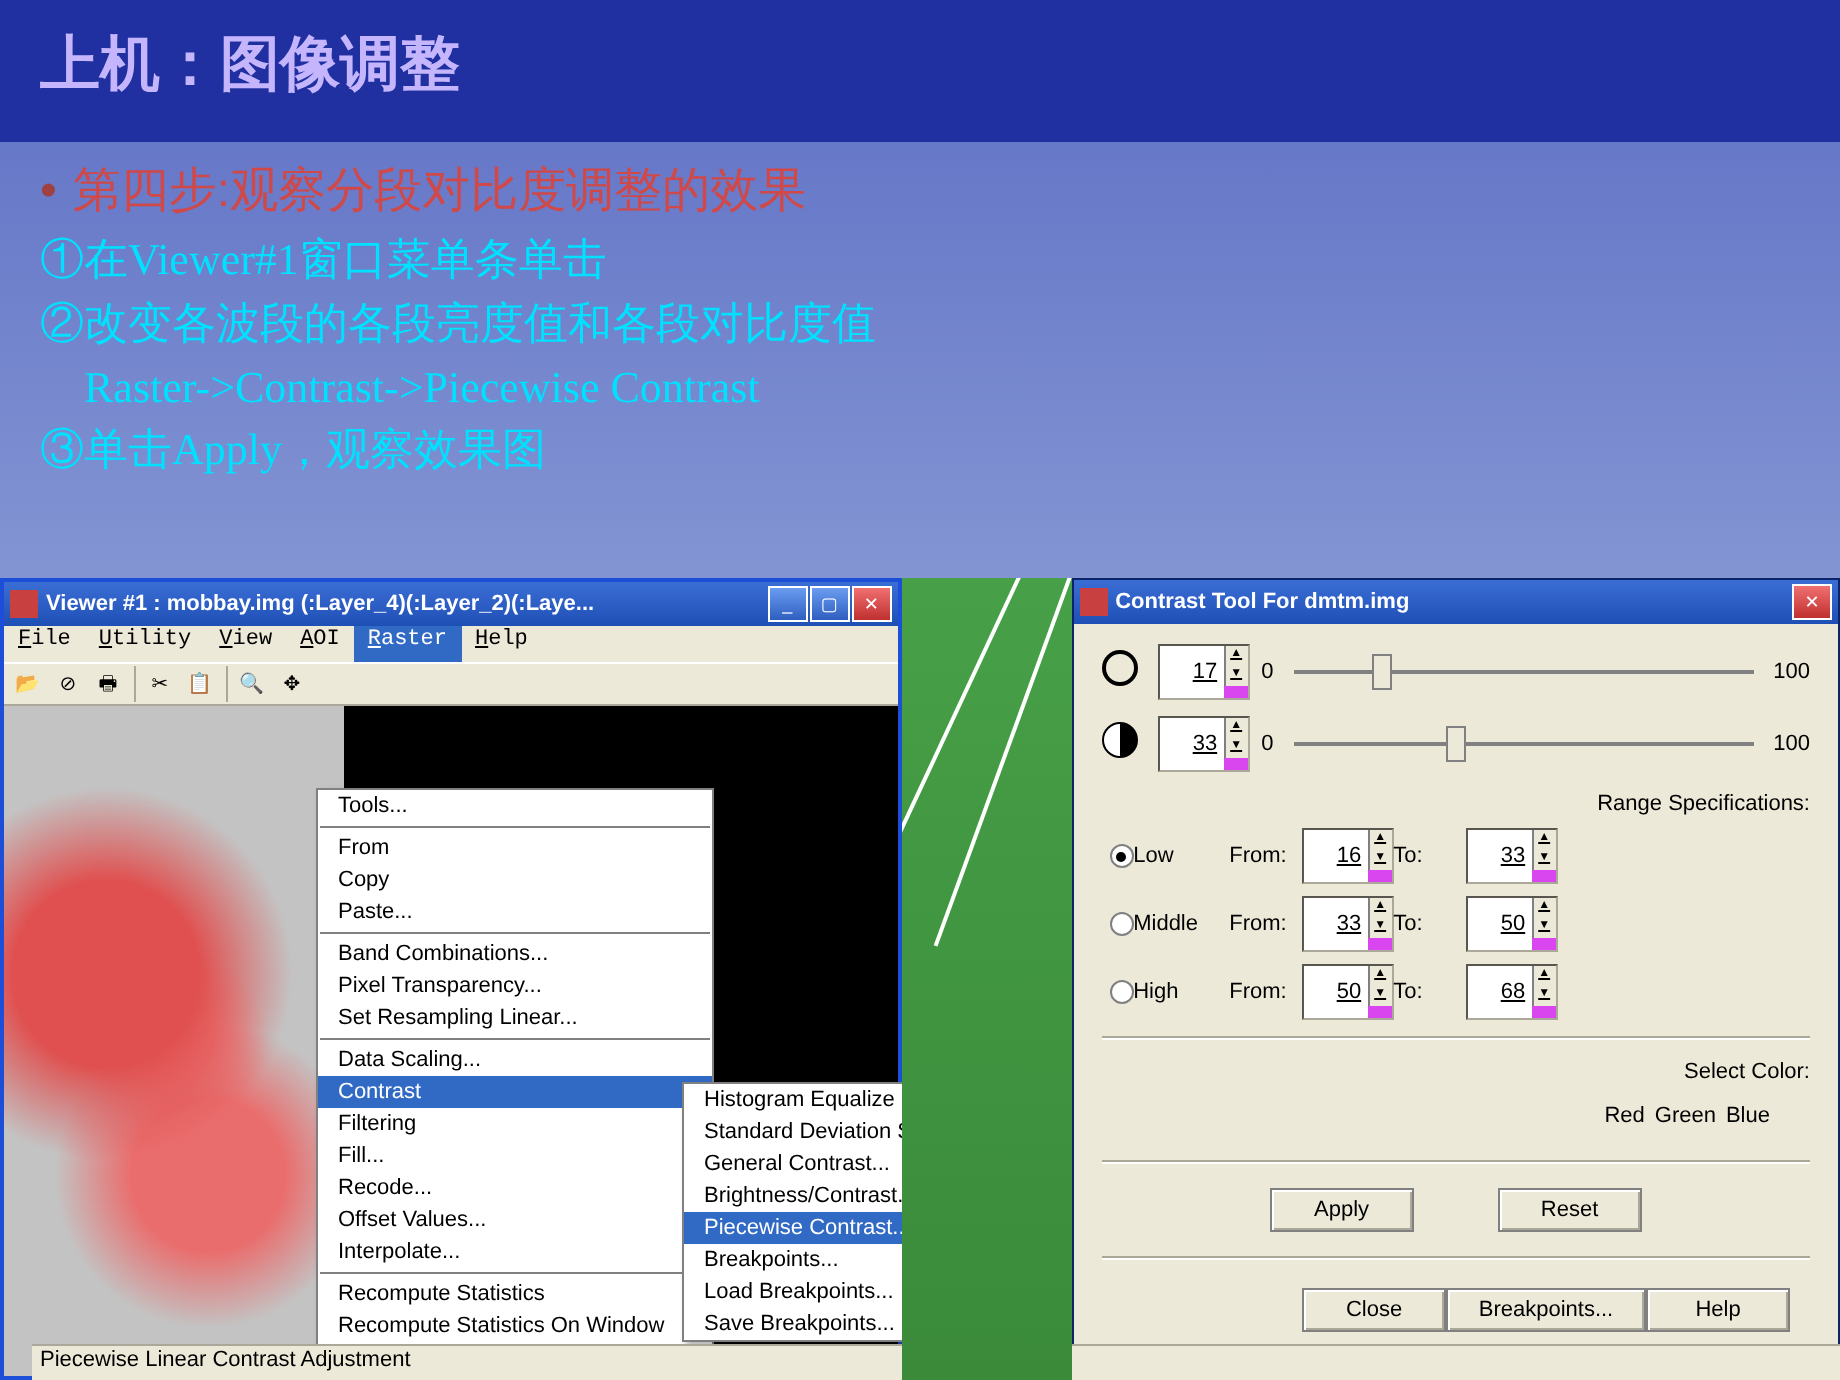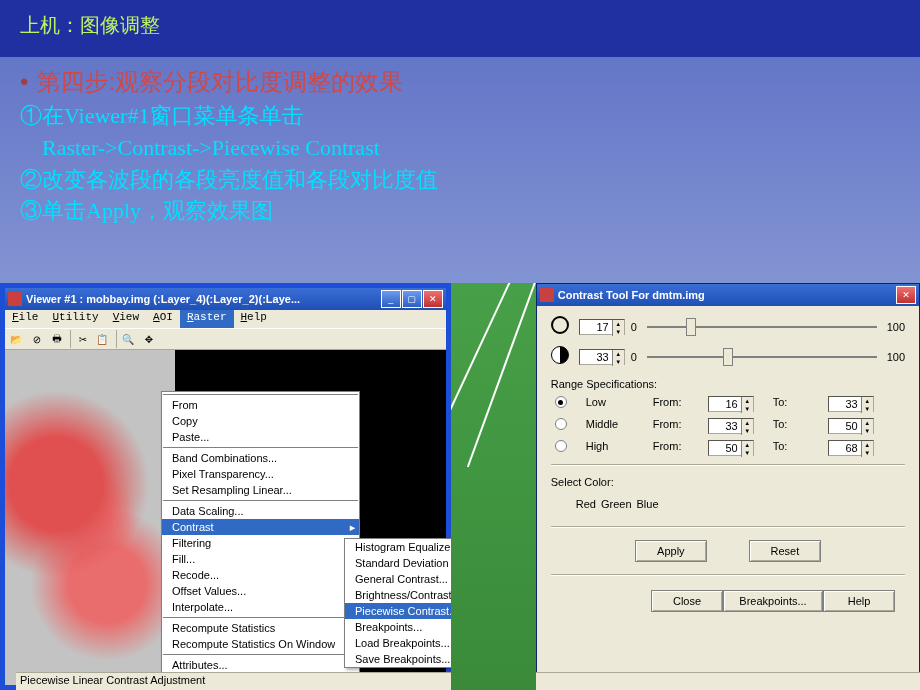--- a/index.html
+++ b/index.html
@@ -1,26 +1,26 @@
 <!DOCTYPE html>
 <html><head>
 <meta charset="utf-8">
 <style>
   * { box-sizing: border-box; margin: 0; padding: 0; }
   body { width: 920px; height: 690px; font-family: "Microsoft YaHei", SimSun, sans-serif; background: linear-gradient(180deg, #5c6ec4 0%, #8b9cd6 50%, #b0c0e8 100%); overflow: hidden; position: relative; }
   .header { background: #2030a0; padding: 12px 20px 18px; }
-  .header h1 { color: #bef264; font-size: 20px; font-weight: normal; }
+  .header h1 { color: #c4b5fd; font-size: 30px; font-weight: bold; }
   .content { padding: 8px 20px 0; color: #00e0ff; font-size: 22px; line-height: 1.45; }
   .bullet { color: #a04040; font-size: 24px; margin-right: 8px; }
   .step-title { color: #d04848; font-size: 24px; }
   .instructions { font-family: "SimSun", serif; font-size: 22px; color: #00e0ff; }
   .screens { position: absolute; left: 0; right: 0; bottom: 0; display: flex; }
 
   
-  .viewer-win { width: 477px; background: #737373; border: 5px solid #1d4ed8; font-family: Tahoma, sans-serif; font-size: 11px; }
+  .viewer-win { width: 477px; background: #737373; border: 2px solid #1d4ed8; font-family: Tahoma, sans-serif; font-size: 11px; }
   .titlebar { background: linear-gradient(180deg, #3b6ed5 0%, #1e4fb5 100%); color: #fff; height: 22px; display: flex; align-items: center; padding: 0 3px; }
   .titlebar .icon { width: 14px; height: 14px; background: #c84040; margin-right: 4px; }
   .titlebar .title { flex: 1; font-weight: bold; font-size: 11px; white-space: nowrap; overflow: hidden; }
   .winbtns { display: flex; gap: 1px; }
   .winbtn { width: 20px; height: 18px; background: linear-gradient(180deg, #6a9cf0, #2e5fc0); border: 1px solid #fff; color: #fff; font-size: 9px; display: flex; align-items: center; justify-content: center; }
   .winbtn.close { background: linear-gradient(180deg, #f07070, #c03030); }
   .menubar { background: #ece9d8; display: flex; height: 18px; font-size: 11px; font-family: Liberation Mono, monospace; }
   .menubar .mi { padding: 1px 7px; }
   .menubar .mi u { text-decoration: underline; }
   .menubar .mi.active { background: #316ac5; color: #fff; }
@@ -51,55 +51,55 @@
   .palm::before { left: 20px; top: -20px; transform: rotate(25deg); }
   .palm::after { left: 50px; top: -10px; transform: rotate(20deg); }
 
   
   .ctwin { width: 407px; background: #ece9d8; border: 1px solid #0a246a; font-family: Tahoma, sans-serif; font-size: 11px; }
   .ct-body { padding: 10px 14px; background: #ece9d8; }
   .ct-row { display: flex; align-items: center; margin-bottom: 8px; gap: 6px; }
   .ct-icon { width: 22px; height: 22px; }
   .sun { border-radius: 50%; border: 2px solid #000; position: relative; width: 18px; height: 18px; }
   .moon { width: 18px; height: 18px; border-radius: 50%; background: conic-gradient(#000 0 50%, #fff 50% 100%); border: 1px solid #000; }
-  .ct-spin { display: inline-flex; border: 1px inset #aca899; background: #d946ef; height: 16px; }
+  .ct-spin { display: inline-flex; border: 1px inset #aca899; background: #d946ef; height: 28px; text-decoration: underline; }
   .ct-spin input { width: 32px; border: none; text-align: right; font-size: 11px; padding: 0 3px; }
   .ct-spinbtns { width: 12px; display: flex; flex-direction: column; }
   .ct-spinbtns div { height: 10px; background: #ece9d8; border-left: 1px solid #808080; font-size: 6px; text-align: center; line-height: 8px; }
   .ct-slider { flex: 1; display: flex; align-items: center; gap: 4px; }
   .ct-slider .track { flex: 1; height: 2px; background: #808080; position: relative; margin: 0 6px; }
   .ct-slider .thumb { position: absolute; width: 10px; height: 18px; background: #ece9d8; border: 1px solid #808080; top: -8px; }
   .ct-slider .lab { font-size: 11px; }
-  .ct-section-title { text-align: left; font-size: 11px; margin: 10px 0 6px; }
-  .range-row { display: flex; align-items: flex-start; margin-bottom: 6px; gap: 19px; padding: 0 4px; }
+  .ct-section-title { text-align: right; font-size: 11px; margin: 10px 0 6px; }
+  .range-row { display: flex; align-items: center; margin-bottom: 6px; gap: 0; padding: 0 4px; }
   .range-row .radio { width: 12px; height: 12px; border-radius: 50%; border: 1px solid #808080; background: #fff; display: inline-flex; align-items: center; justify-content: center; }
   .range-row .radio.checked::after { content: ""; width: 5px; height: 5px; border-radius: 50%; background: #000; }
   .range-row label { width: 48px; }
   .range-row .fromto { width: 36px; }
   .hr { border-top: 1px solid #aca899; border-bottom: 1px solid #fff; margin: 8px 0; }
-  .color-row { display: flex; justify-content: flex-start; align-items: center; padding: 4px 20px 8px; }
+  .color-row { display: flex; justify-content: flex-end; align-items: center; padding: 4px 20px 8px; }
   .radio-wrap { display: flex; align-items: center; gap: 5px; }
   .btn-row { display: flex; justify-content: center; gap: 42px; padding: 4px 0; }
   .btn-row2 { display: flex; justify-content: flex-end; padding: 6px 10px 2px; }
   .wbtn { min-width: 72px; height: 22px; background: #ece9d8; border: 1px solid #808080; box-shadow: inset 1px 1px 0 #fff, inset -1px -1px 0 #aca899; font-size: 11px; text-align: center; line-height: 20px; cursor: pointer; }
   .wbtn.wide { min-width: 100px; }
 </style>
 </head>
 <body>
 
 <div class="header">
   <h1>上机：图像调整</h1>
 </div>
 
 <div class="content">
   <div><span class="bullet">•</span><span class="step-title">第四步:观察分段对比度调整的效果</span></div>
   <div class="instructions">
     <div>①在Viewer#1窗口菜单条单击</div>
+    <div>②改变各波段的各段亮度值和各段对比度值</div>
     <div>　Raster-&gt;Contrast-&gt;Piecewise Contrast</div>
-    <div>②改变各波段的各段亮度值和各段对比度值</div>
     <div>③单击Apply，观察效果图</div>
   </div>
 </div>
 
 <div class="screens">
 
   <div class="viewer-win">
     <div class="titlebar">
       <div class="icon"></div>
       <div class="title">Viewer #1 : mobbay.img (:Layer_4)(:Layer_2)(:Laye...</div>
@@ -124,20 +124,21 @@
       <div class="sep"></div>
       <div class="tb">✂</div>
       <div class="tb">📋</div>
       <div class="sep"></div>
       <div class="tb">🔍</div>
       <div class="tb">✥</div>
     </div>
     <div class="viewer-body">
       <div class="sat-img"></div>
       <div class="dmenu menu1" id="raster-menu">
+          <div class="ditem">Tools...</div>
           <div class="dsep"></div>
           <div class="ditem">From</div>
           <div class="ditem">Copy</div>
           <div class="ditem">Paste...</div>
           <div class="dsep"></div>
           <div class="ditem">Band Combinations...</div>
           <div class="ditem">Pixel Transparency...</div>
           <div class="ditem">Set Resampling Linear...</div>
           <div class="dsep"></div>
           <div class="ditem">Data Scaling...</div>

